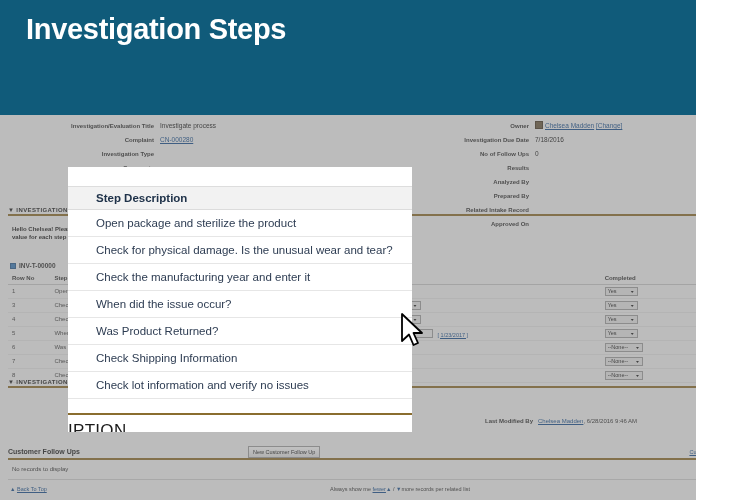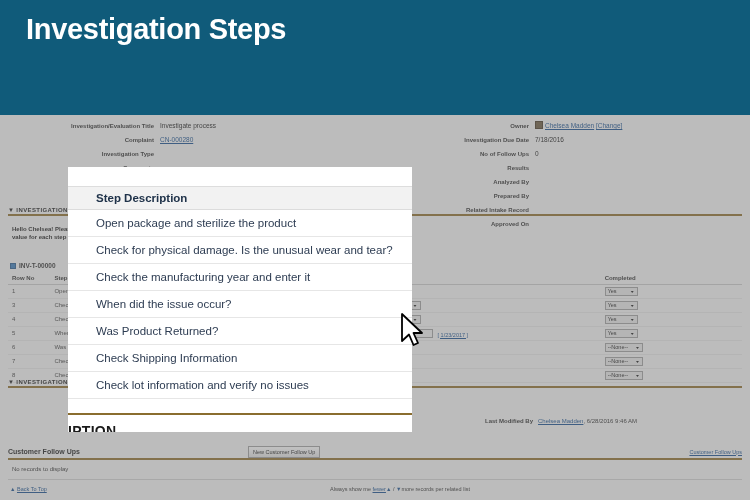--- a/index.html
+++ b/index.html
@@ -6,21 +6,21 @@
   html, body {
     margin: 0; padding: 0;
     width: 750px; height: 500px;
     overflow: hidden;
     background: #ffffff;
     font-family: "Liberation Sans", sans-serif;
   }
 
   #screen {
     position: relative;
-    width: 750px;
+    width: 696px;
     height: 500px;
     overflow: hidden;
   }
 
   
   #banner {
     position: absolute;
     left: 0; top: 0;
     width: 750px; height: 115px;
     background: #105b7a;
@@ -330,22 +330,22 @@
     margin: 0 0 0 0;
   }
   #ov-iption {
     height: 32px;
     display: flex;
     align-items: center;
     padding-left: 0px;
     background: #ffffff;
   }
   #ov-iption span {
-    font-size: 14px;
-    font-weight: bold;
+    font-size: 17px;
+    font-weight: normal;
     color: #1a1a1a;
     letter-spacing: 0.3px;
   }
   #ov-tail { background: #ffffff; flex: 1; }
 
   
   #cursor {
     position: absolute;
     left: 400px; top: 313px;
     z-index: 90;

